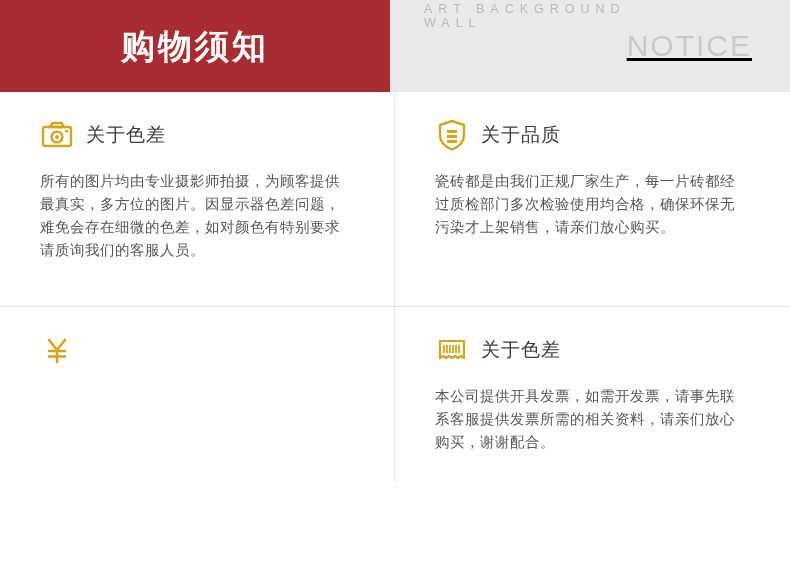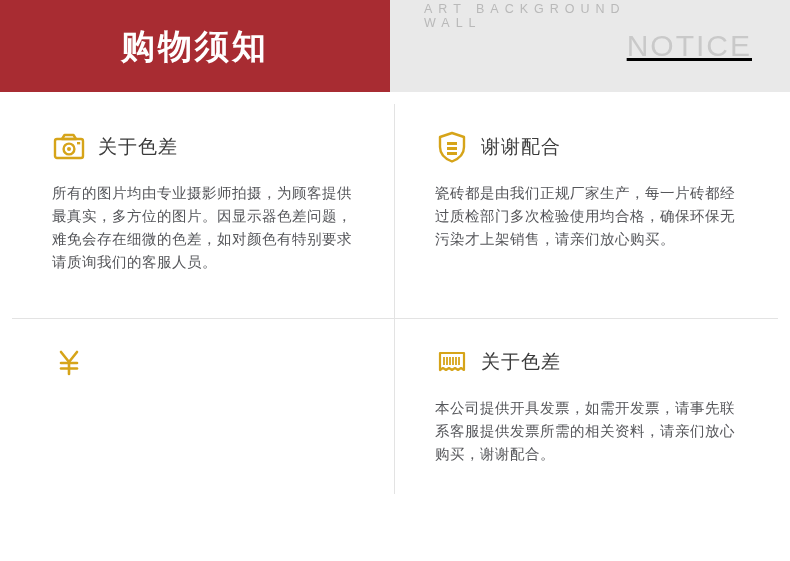--- a/index.html
+++ b/index.html
@@ -77,21 +77,21 @@
     margin-left: 14px;
     margin-right: 24px;
     margin-top: 8px;
   }
 
   
   .grid {
     position: relative;
     width: 100%;
     box-sizing: border-box;
-    padding: 12px;
+    padding: 0;
   }
   .row {
     display: flex;
     width: 100%;
   }
   .cell {
     width: 50%;
     box-sizing: border-box;
     padding: 26px 40px 10px 40px;
     position: relative;
@@ -180,21 +180,21 @@
       <div class="cell right">
         <div class="cell-head">
           <span class="cell-icon">
             <svg width="34" height="34" viewBox="0 0 34 34">
               <path d="M17 3 L29 7 L29 17 C29 24 23.5 29 17 31.5 C10.5 29 5 24 5 17 L5 7 Z" fill="none" stroke="#d6a419" stroke-width="2.4" stroke-linejoin="round"></path>
               <rect x="12" y="12" width="10" height="3" fill="#d6a419"></rect>
               <rect x="12" y="17" width="10" height="3" fill="#d6a419"></rect>
               <rect x="12" y="22" width="10" height="3" fill="#d6a419"></rect>
             </svg>
           </span>
-          <span class="cell-title">谢谢配合</span>
+          <span class="cell-title">关于品质</span>
         </div>
         <div class="cell-body">瓷砖都是由我们正规厂家生产，每一片砖都经过质检部门多次检验使用均合格，确保环保无污染才上架销售，请亲们放心购买。</div>
       </div>
 
     </div>
 
     <div class="row second">
 
       <div class="cell left">
         <div class="cell-head">

